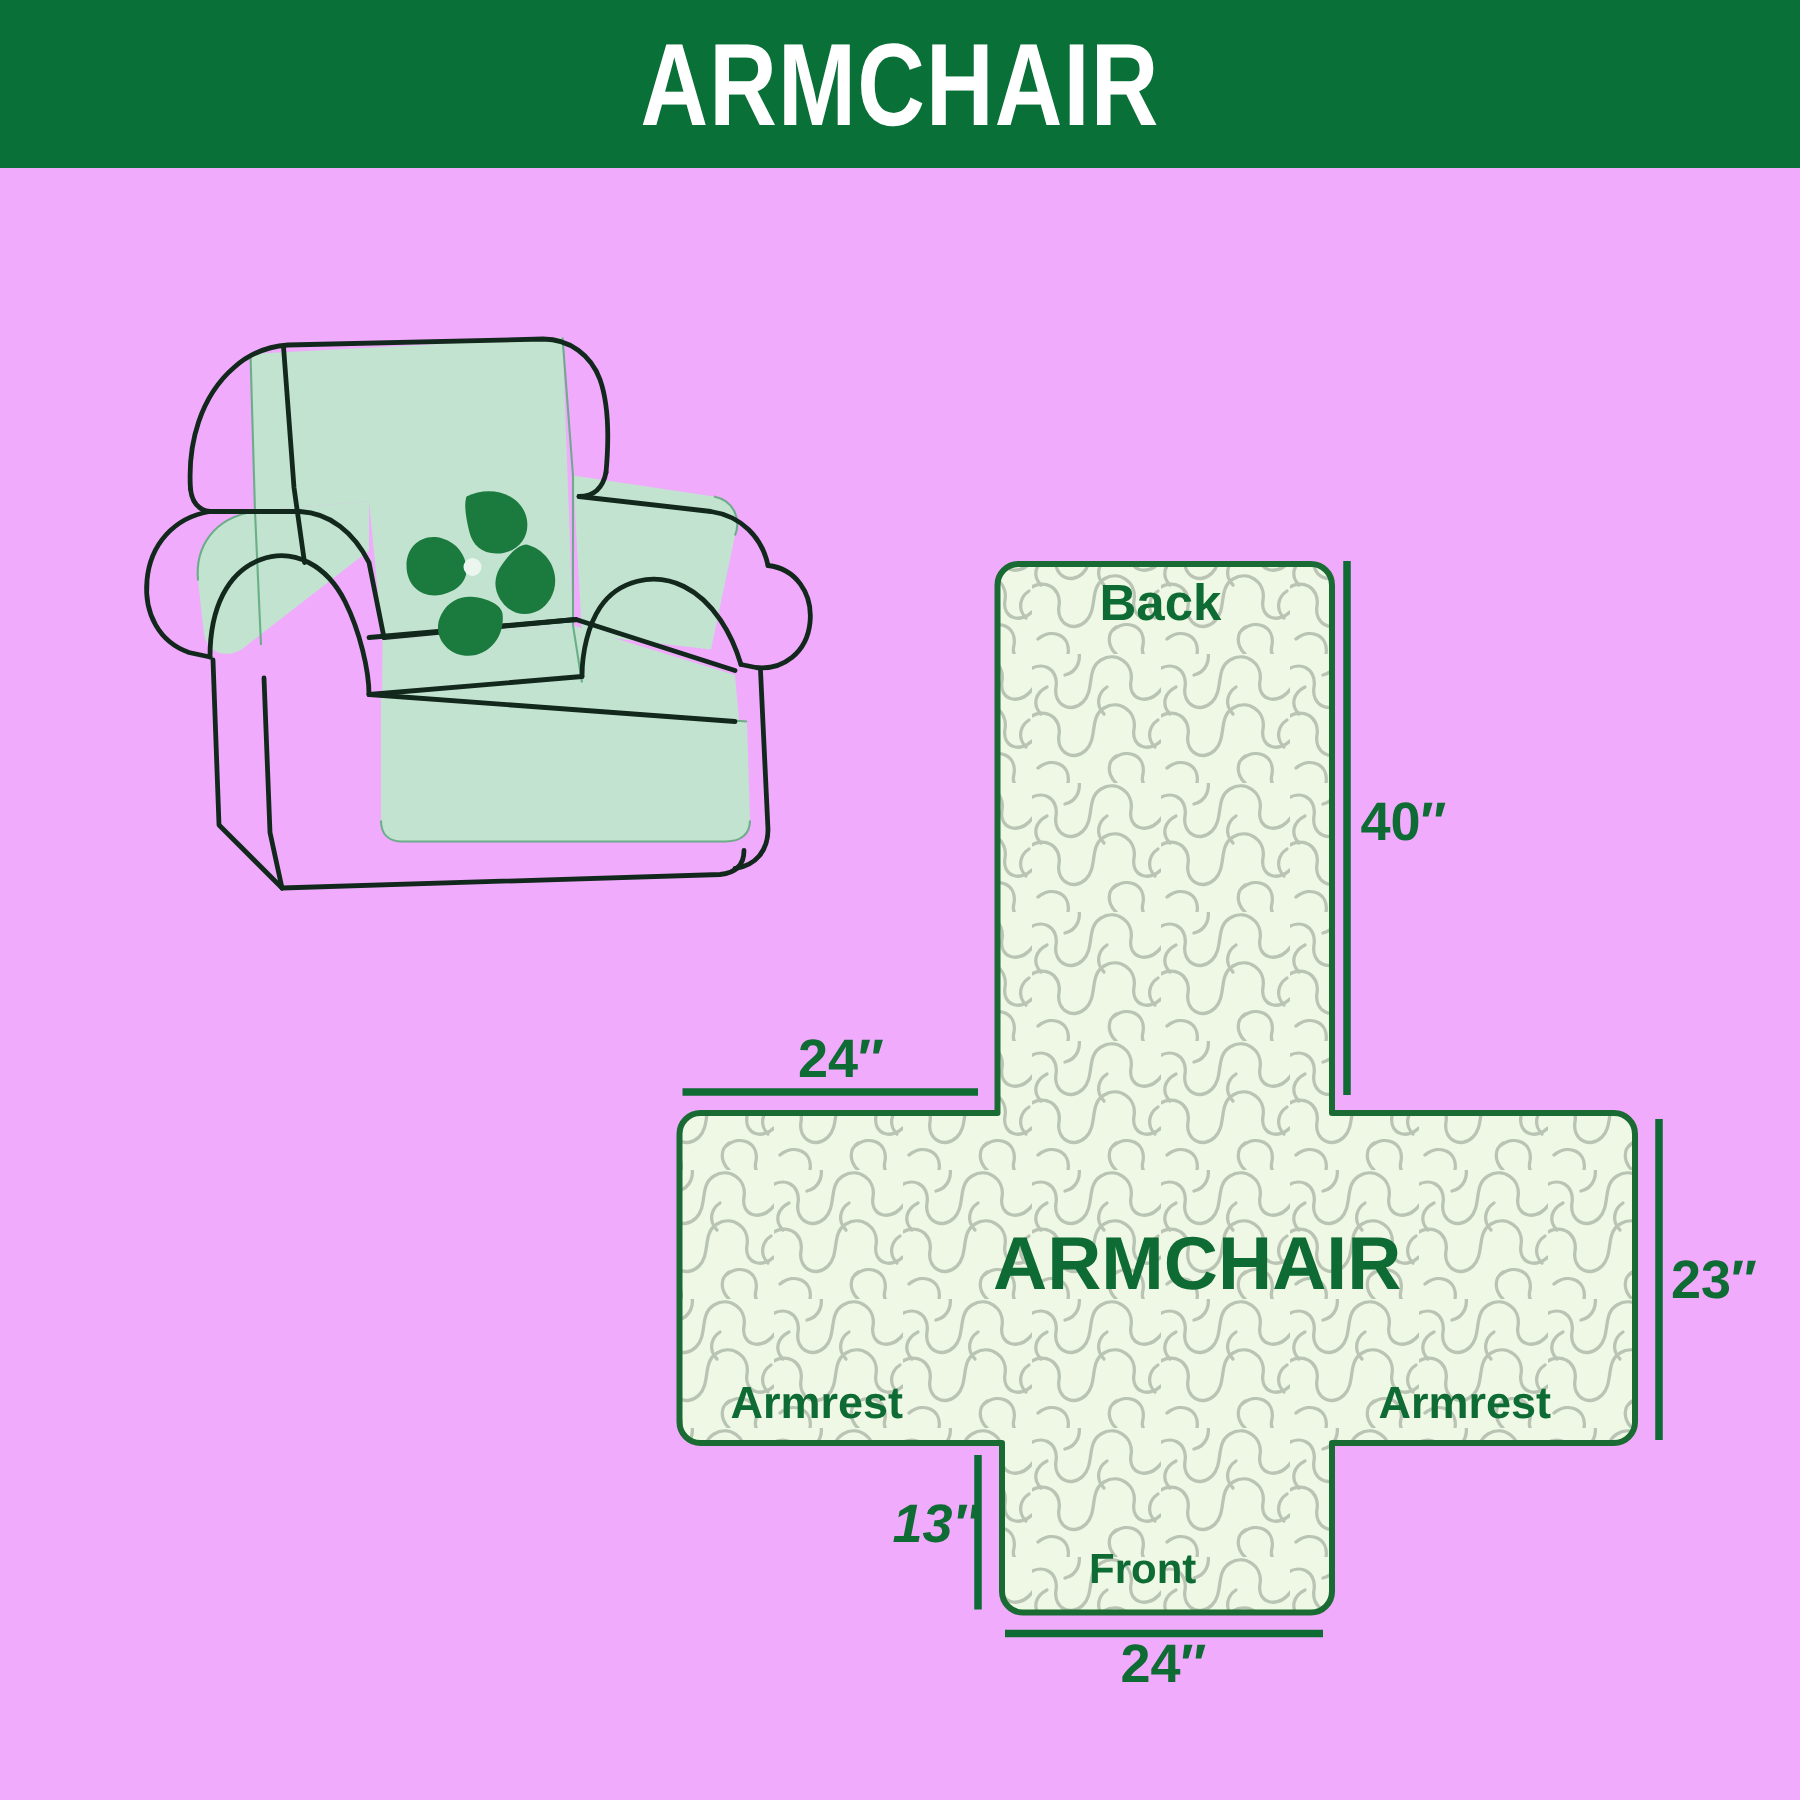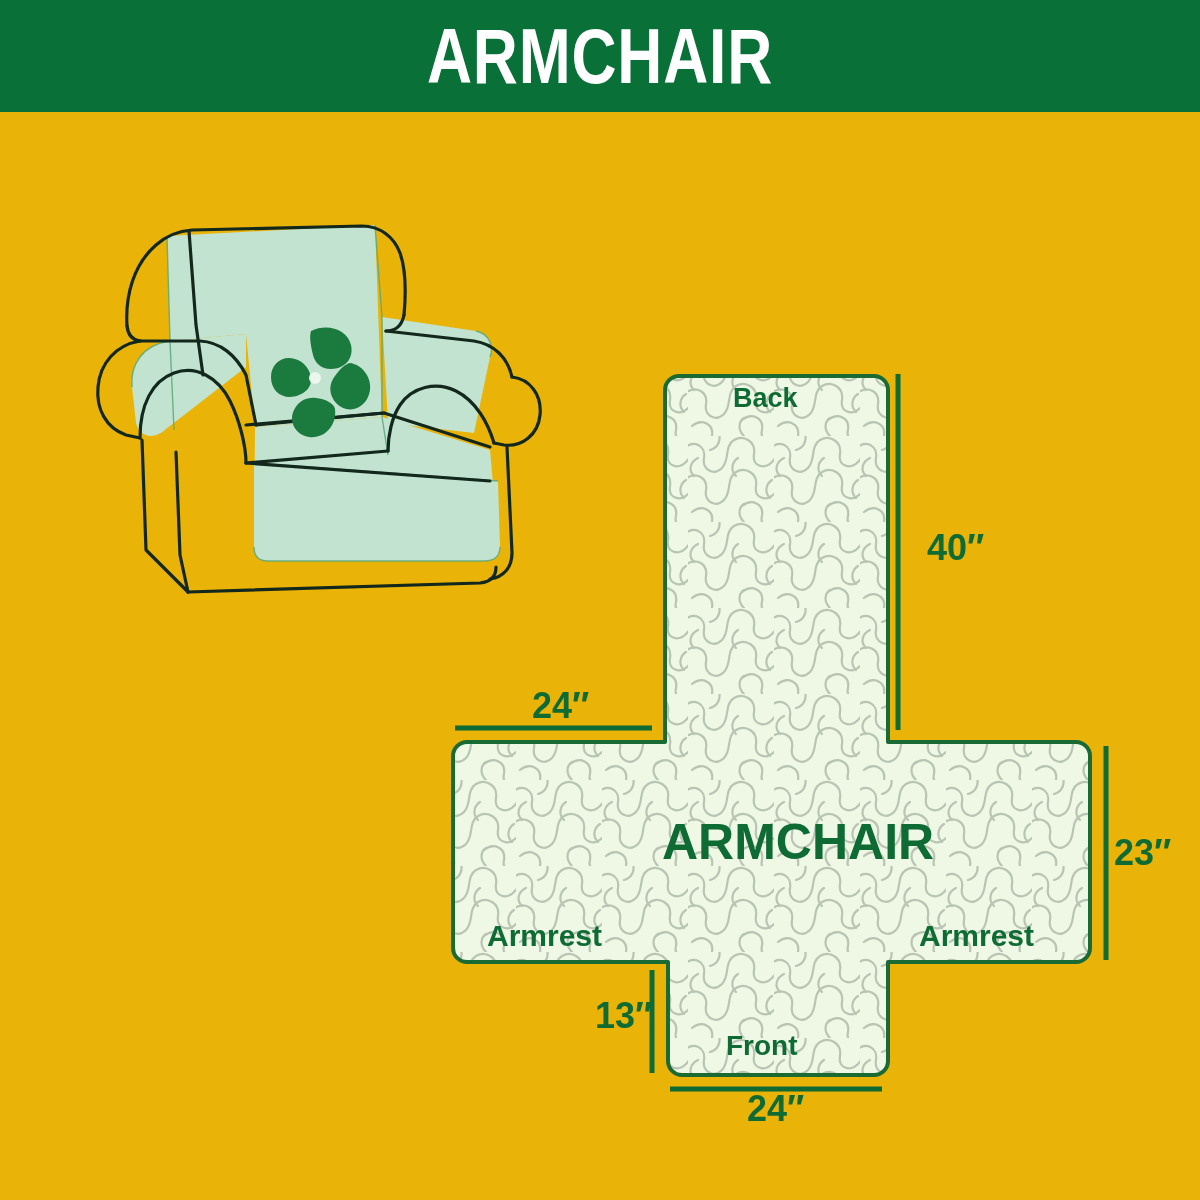--- a/index.html
+++ b/index.html
@@ -8,21 +8,21 @@
     padding: 0;
     background: #ffffff;
   }
   body {
     font-family: "Liberation Sans", sans-serif;
   }
   #page {
     position: relative;
     width: 1200px;
     height: 1200px;
-    background: #eab308;
+    background: #f0abfc;
     overflow: hidden;
   }
 
   
   #header-bar {
     position: absolute;
     left: 0;
     top: 0;
     width: 1200px;
     height: 112px;
@@ -65,37 +65,37 @@
   }
 
   
   .dia-label {
     position: absolute;
     color: #0d6b33;
     font-family: "Liberation Sans", sans-serif;
     font-weight: bold;
     white-space: nowrap;
   }
-  .lbl-back    { left: 303px; top: 33px;  font-size: 27px; }
+  .lbl-back    { left: 303px; top: 33px;  font-size: 34px; }
   .lbl-main    { left: 232px; top: 463px; font-size: 50px; letter-spacing: 0px; }
   .lbl-arm-l   { left: 57px;  top: 569px; font-size: 30px; }
   .lbl-arm-r   { left: 489px; top: 569px; font-size: 30px; }
   .lbl-front   { left: 296px; top: 680px; font-size: 28px; }
 
   .dim-label {
     position: absolute;
     color: #0d6b33;
     font-family: "Liberation Sans", sans-serif;
     font-weight: bold;
     font-size: 36px;
     white-space: nowrap;
   }
-  .dim-40  { left: 477px; top: 177px; margin-left: 20px; }
+  .dim-40  { left: 477px; top: 177px; }
   .dim-23  { left: 684px; top: 482px; text-align: right; }
-  .dim-13  { left: 165px; top: 645px; }
+  .dim-13  { left: 165px; top: 645px; font-style: italic; }
   .dim-24t { left: 102px; top: 335px; }
   .dim-24b { left: 317px; top: 738px; }
 </style>
 </head>
 <body>
 
 <div id="page">
 
   <div id="header-bar">
     <div id="header-title">ARMCHAIR</div>

